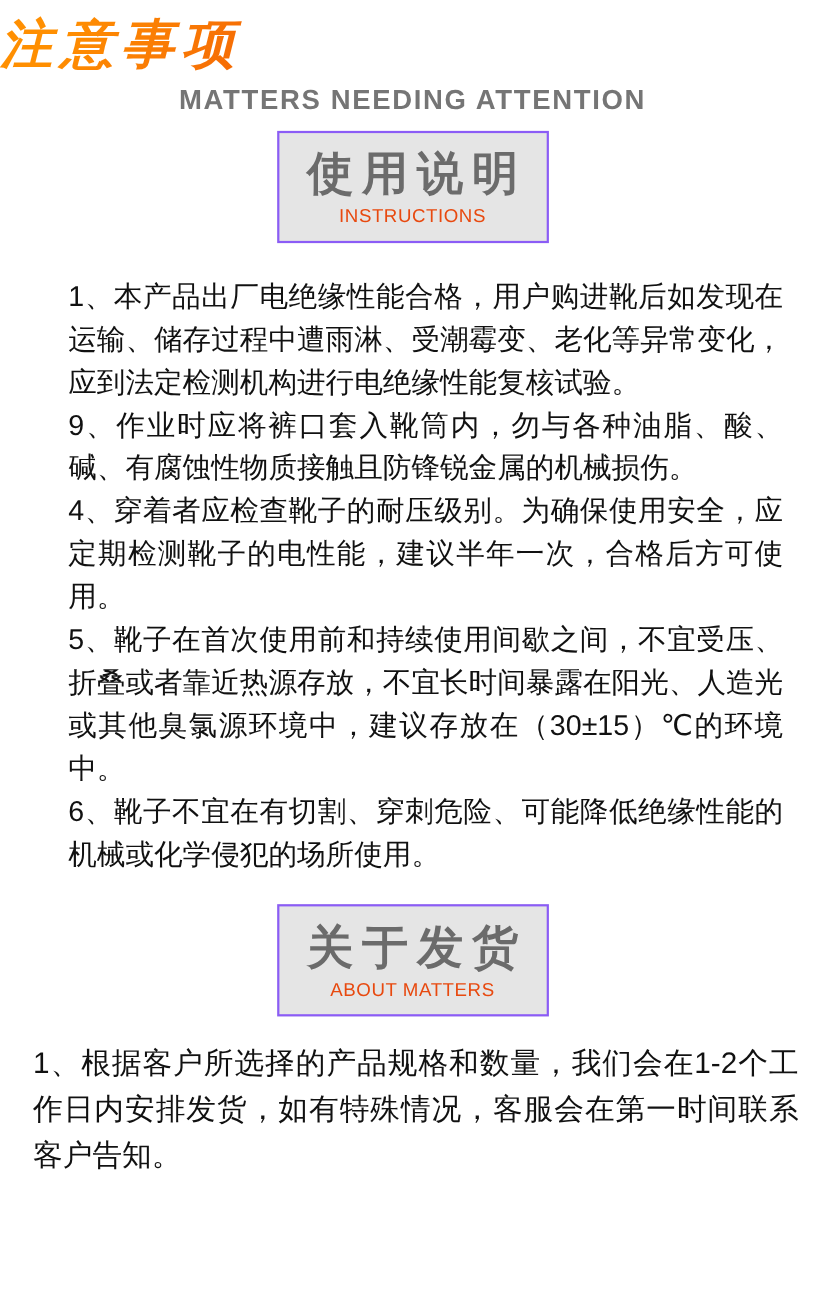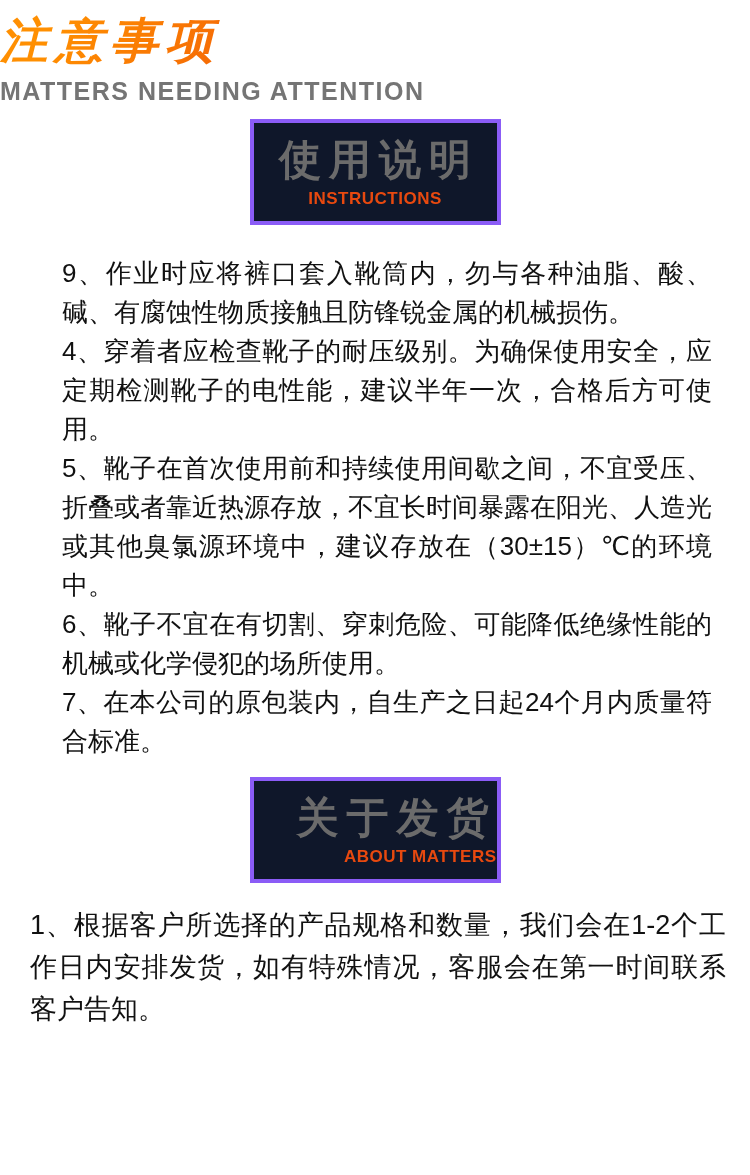--- a/index.html
+++ b/index.html
@@ -25,54 +25,54 @@
     font-weight: bold;
     font-style: italic;
     letter-spacing: 7px;
     background: linear-gradient(118deg, #ff8f01 8%, #f05608 45%, #e6260e 90%);
     -webkit-background-clip: text;
     background-clip: text;
     color: transparent;
   }
   .main-subtitle {
     margin-top: 9px;
+    text-align: center;
     font-size: 25px;
     line-height: 28px;
     font-weight: bold;
     letter-spacing: 1.5px;
     color: #757575;
   }
   
   .badge {
     width: 243px;
     margin: 14px auto 0 auto;
-    border: 4px solid #8b5cf6;
-    background: #0f172a;
+    border: 2px solid #8b5cf6;
+    background: #e5e5e5;
     text-align: center;
     padding: 15px 0 13px 0;
   }
   .badge-cn {
     font-size: 42px;
     line-height: 44px;
     font-weight: bold;
     color: #6b6b6b;
     letter-spacing: 8px;
     padding-left: 8px; 
   }
   .badge-en {
     margin-top: 7px;
     font-size: 17px;
     line-height: 19px;
-    font-weight: bold;
+    font-weight: normal;
     letter-spacing: 0.5px;
     color: #e8490f;
   }
   .badge.delivery {
-    margin-top: 16px;
-    text-align: right;
+    margin-top: 26px;
   }
   
   .instructions-list {
     margin: 29px 38px 0 62px;
     font-size: 26px;
     line-height: 39px;
     text-align: justify;
     color: #111111;
   }
   .instructions-list p {
@@ -101,25 +101,25 @@
     <div class="main-subtitle">MATTERS NEEDING ATTENTION</div>
   </header>
 
   <section>
     <div class="badge">
       <div class="badge-cn">使用说明</div>
       <div class="badge-en">INSTRUCTIONS</div>
     </div>
 
     <div class="instructions-list">
+      <p>1、本产品出厂电绝缘性能合格，用户购进靴后如发现在运输、储存过程中遭雨淋、受潮霉变、老化等异常变化，应到法定检测机构进行电绝缘性能复核试验。</p>
       <p>9、作业时应将裤口套入靴筒内，勿与各种油脂、酸、碱、有腐蚀性物质接触且防锋锐金属的机械损伤。</p>
       <p>4、穿着者应检查靴子的耐压级别。为确保使用安全，应定期检测靴子的电性能，建议半年一次，合格后方可使用。</p>
       <p>5、靴子在首次使用前和持续使用间歇之间，不宜受压、折叠或者靠近热源存放，不宜长时间暴露在阳光、人造光或其他臭氯源环境中，建议存放在（30±15）℃的环境中。</p>
       <p>6、靴子不宜在有切割、穿刺危险、可能降低绝缘性能的机械或化学侵犯的场所使用。</p>
-      <p>7、在本公司的原包装内，自生产之日起24个月内质量符合标准。</p>
     </div>
   </section>
 
   <section>
     <div class="badge delivery">
       <div class="badge-cn">关于发货</div>
       <div class="badge-en">ABOUT MATTERS</div>
     </div>
 
     <div class="delivery-list">

